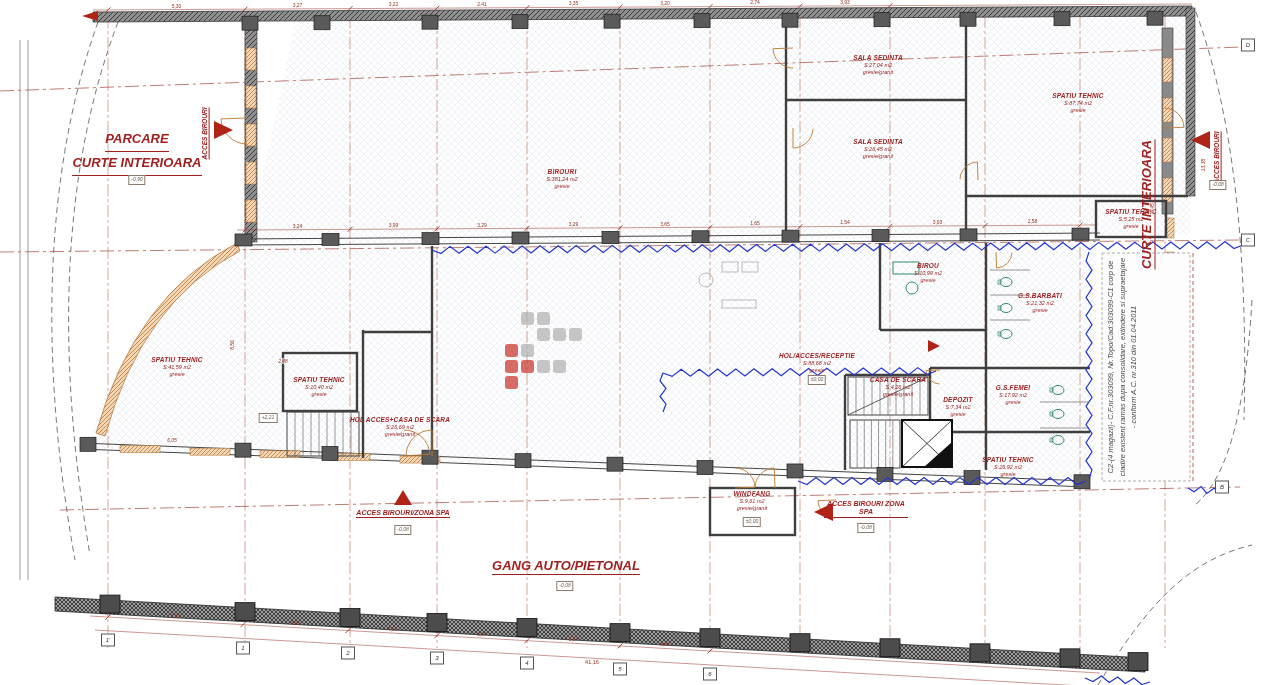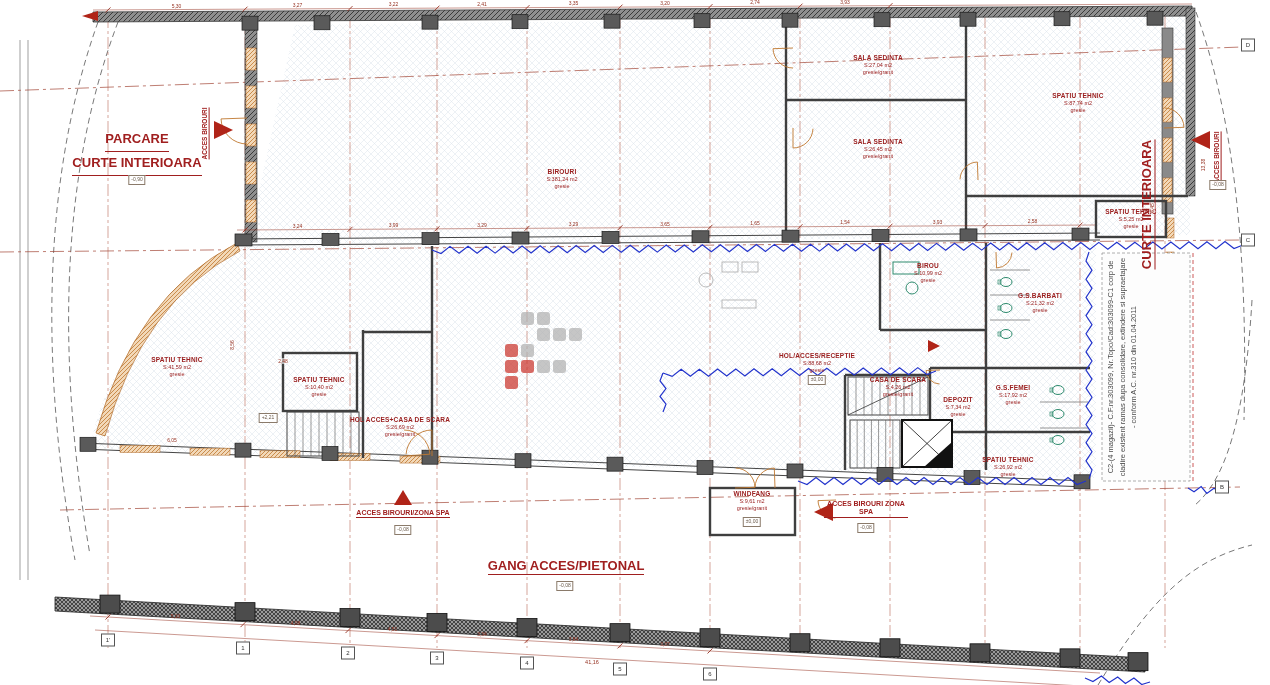--- a/index.html
+++ b/index.html
@@ -1,19 +1,19 @@
 <!DOCTYPE html>
 <html><head>
 <meta charset="utf-8">
 <style>
   html,body{margin:0;padding:0;background:#e8e8e8;}
   .stage{position:relative;width:1270px;height:685px;background:#ffffff;overflow:hidden;
          font-family:"Liberation Sans","DejaVu Sans",sans-serif;}
   svg{position:absolute;left:0;top:0;}
-  .ovl{position:absolute;left:0;top:0;width:1270px;height:685px;pointer-events:none;}
+  .ovl{position:absolute;left:0;top:0;width:1270px;height:685px;pointer-events:none;font-style:italic;}
   .room-label{position:absolute;transform:translate(-50%,0);text-align:center;color:#9b2020;line-height:1.25;white-space:nowrap;}
   .rname{display:block;font-weight:bold;font-size:6.5px;letter-spacing:.2px;}
   .rarea,.rfin{display:block;font-size:5.5px;}
   .zone{position:absolute;color:#a01f1f;font-weight:bold;text-align:center;}
   .zone .u{display:inline-block;border-bottom:1.5px solid #a01f1f;padding-bottom:1px;}
   .zone-parcare{font-size:13px;line-height:1.7;}
   .zone-gang{font-size:13px;}
   .zone-curte{font-size:13px;transform:rotate(-90deg);transform-origin:center;white-space:nowrap;}
   .acc{position:absolute;color:#a01f1f;font-weight:bold;font-size:7px;text-align:center;line-height:1.2;}
   .acc .u{border-bottom:1px solid #a01f1f;display:inline-block;}
@@ -372,21 +372,21 @@
 <div class="ovl">
 
   <div class="zone zone-parcare" style="left:47px;top:128px;width:180px;">
     <span class="u">PARCARE</span><br>
     <span class="u">CURTE INTERIOARA</span>
   </div>
   <div class="zone zone-curte" style="left:1067px;top:196px;width:160px;">
     <span class="u">CURTE INTERIOARA</span>
   </div>
   <div class="zone zone-gang" style="left:466px;top:558px;width:200px;">
-    <span class="u">GANG ACCES/PIETONAL</span>
+    <span class="u">GANG AUTO/PIETONAL</span>
   </div>
 
   <div class="note">C2-(4 magazii)- C.F.nr.303099, Nr.Topo/Cad:303099-C1 corp de cladire existent ramas dupa consolidare, extindere si supraetajare - conform A.C. nr.310 din 01.04.2011</div>
 
   <div id="gen">
         <div class="room-label" style="left: 562px; top: 168px;">
           <span class="rname">BIROURI</span>
           <span class="rarea">S:381,24 m2</span>
           <span class="rfin">gresie</span>
         </div>

